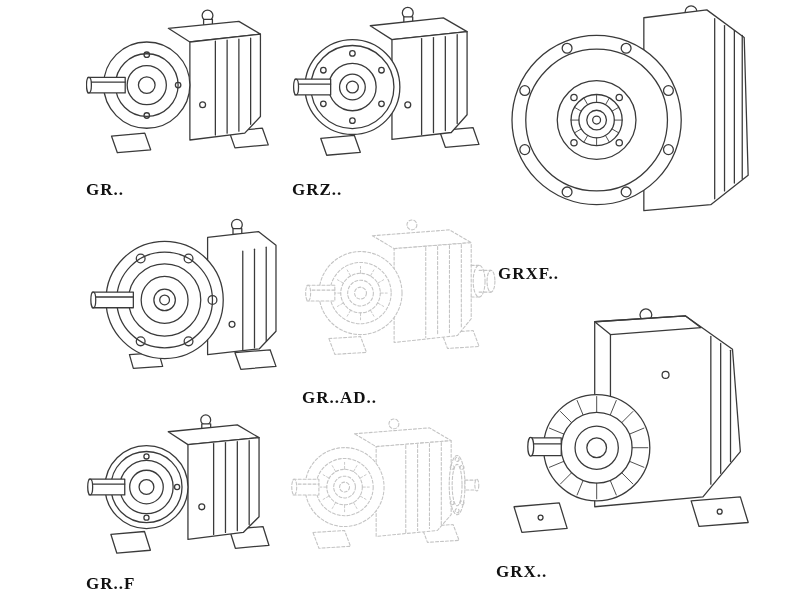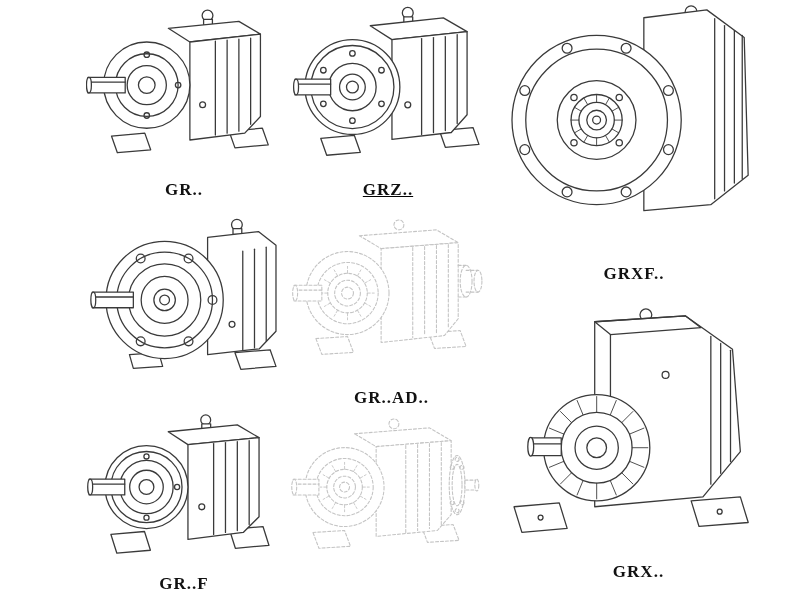--- a/index.html
+++ b/index.html
@@ -1,20 +1,20 @@
 <!DOCTYPE html>
 <html><head>
 <meta charset="utf-8">
 <style>
   html,body{margin:0;padding:0;background:#fff;}
   .canvas{position:relative;width:800px;height:600px;background:#ffffff;overflow:hidden;
           font-family:"Liberation Serif", serif;}
   figure{position:absolute;margin:0;padding:0;}
   figure svg{display:block;}
-  figcaption{text-align:center;font-weight:bold;font-size:17px;letter-spacing:1px;color:#111;
+  figcaption{font-weight:bold;font-size:17px;letter-spacing:1px;color:#111;
              margin-top:4px;font-family:"Liberation Serif", serif;}
   .ink{stroke:#3a3a3a;stroke-width:1.3;fill:none;stroke-linejoin:round;stroke-linecap:round;}
   .ink .solid{fill:#ffffff;}
   .ghost{stroke:#c4c4c4;stroke-width:1.1;fill:none;stroke-linejoin:round;stroke-linecap:round;
          stroke-dasharray:3 2;}
   .ghost .solid{fill:#ffffff;}
   .thin{stroke-width:0.9;}
 </style>
 </head>
 <body>
@@ -44,21 +44,21 @@
         <circle cx="30" cy="80" r="2.8"></circle>
           <circle cx="94" cy="80" r="2.8"></circle>
         <rect class="solid" x="2" y="72" width="38" height="16"></rect>
         <line x1="2" y1="77" x2="40" y2="77"></line>
         <ellipse class="solid" cx="3" cy="80" rx="2.5" ry="8"></ellipse>
       </g>
     </svg>
     <figcaption>GR..</figcaption>
   </figure>
 
-  <figure style="left:292px;top:4px;width:192px;text-decoration:underline;">
+  <figure style="left:292px;top:4px;width:192px;">
     <svg width="192" height="172" viewBox="0 0 192 174">
       <g class="ink">
         <circle cx="116" cy="9" r="5.5"></circle>
         <rect class="solid" x="112" y="13" width="9" height="6"></rect>
         <polygon class="solid" points="28,136 62,133 68,150 34,153"></polygon>
         <polygon class="solid" points="148,128 182,125 188,142 154,145"></polygon>
         <polygon class="solid" points="78,22 152,14 176,28 100,36"></polygon>
         <polygon class="solid" points="100,36 176,28 176,112 160,130 100,137"></polygon>
         <line x1="166" y1="31" x2="166" y2="121"></line>
         <line x1="154" y1="33" x2="154" y2="128"></line>
@@ -143,21 +143,21 @@
         <circle cx="76" cy="90" r="24"></circle>
         <circle cx="76" cy="90" r="11"></circle>
         <circle cx="76" cy="90" r="5"></circle>
         <rect class="solid" x="2" y="82" width="42" height="16"></rect>
         <line x1="2" y1="87" x2="44" y2="87"></line>
         <ellipse class="solid" cx="3" cy="90" rx="2.5" ry="8"></ellipse>
       </g>
     </svg>
   </figure>
 
-  <figure style="left:289px;top:216px;width:205px;">
+  <figure style="left:302px;top:216px;width:205px;">
     <svg width="205" height="168" viewBox="0 0 205 170">
       <g class="ghost">
         <circle cx="110" cy="9" r="5"></circle>
         <polygon class="solid" points="26,124 58,122 64,138 32,140"></polygon>
         <polygon class="solid" points="140,118 172,116 178,132 146,134"></polygon>
         <polygon class="solid" points="70,20 148,14 170,27 92,33"></polygon>
         <polygon class="solid" points="92,33 170,27 170,104 156,121 92,128"></polygon>
         <line x1="160" y1="29" x2="160" y2="114"></line>
         <line x1="148" y1="30" x2="148" y2="119"></line>
         <line x1="136" y1="31" x2="136" y2="121"></line>

